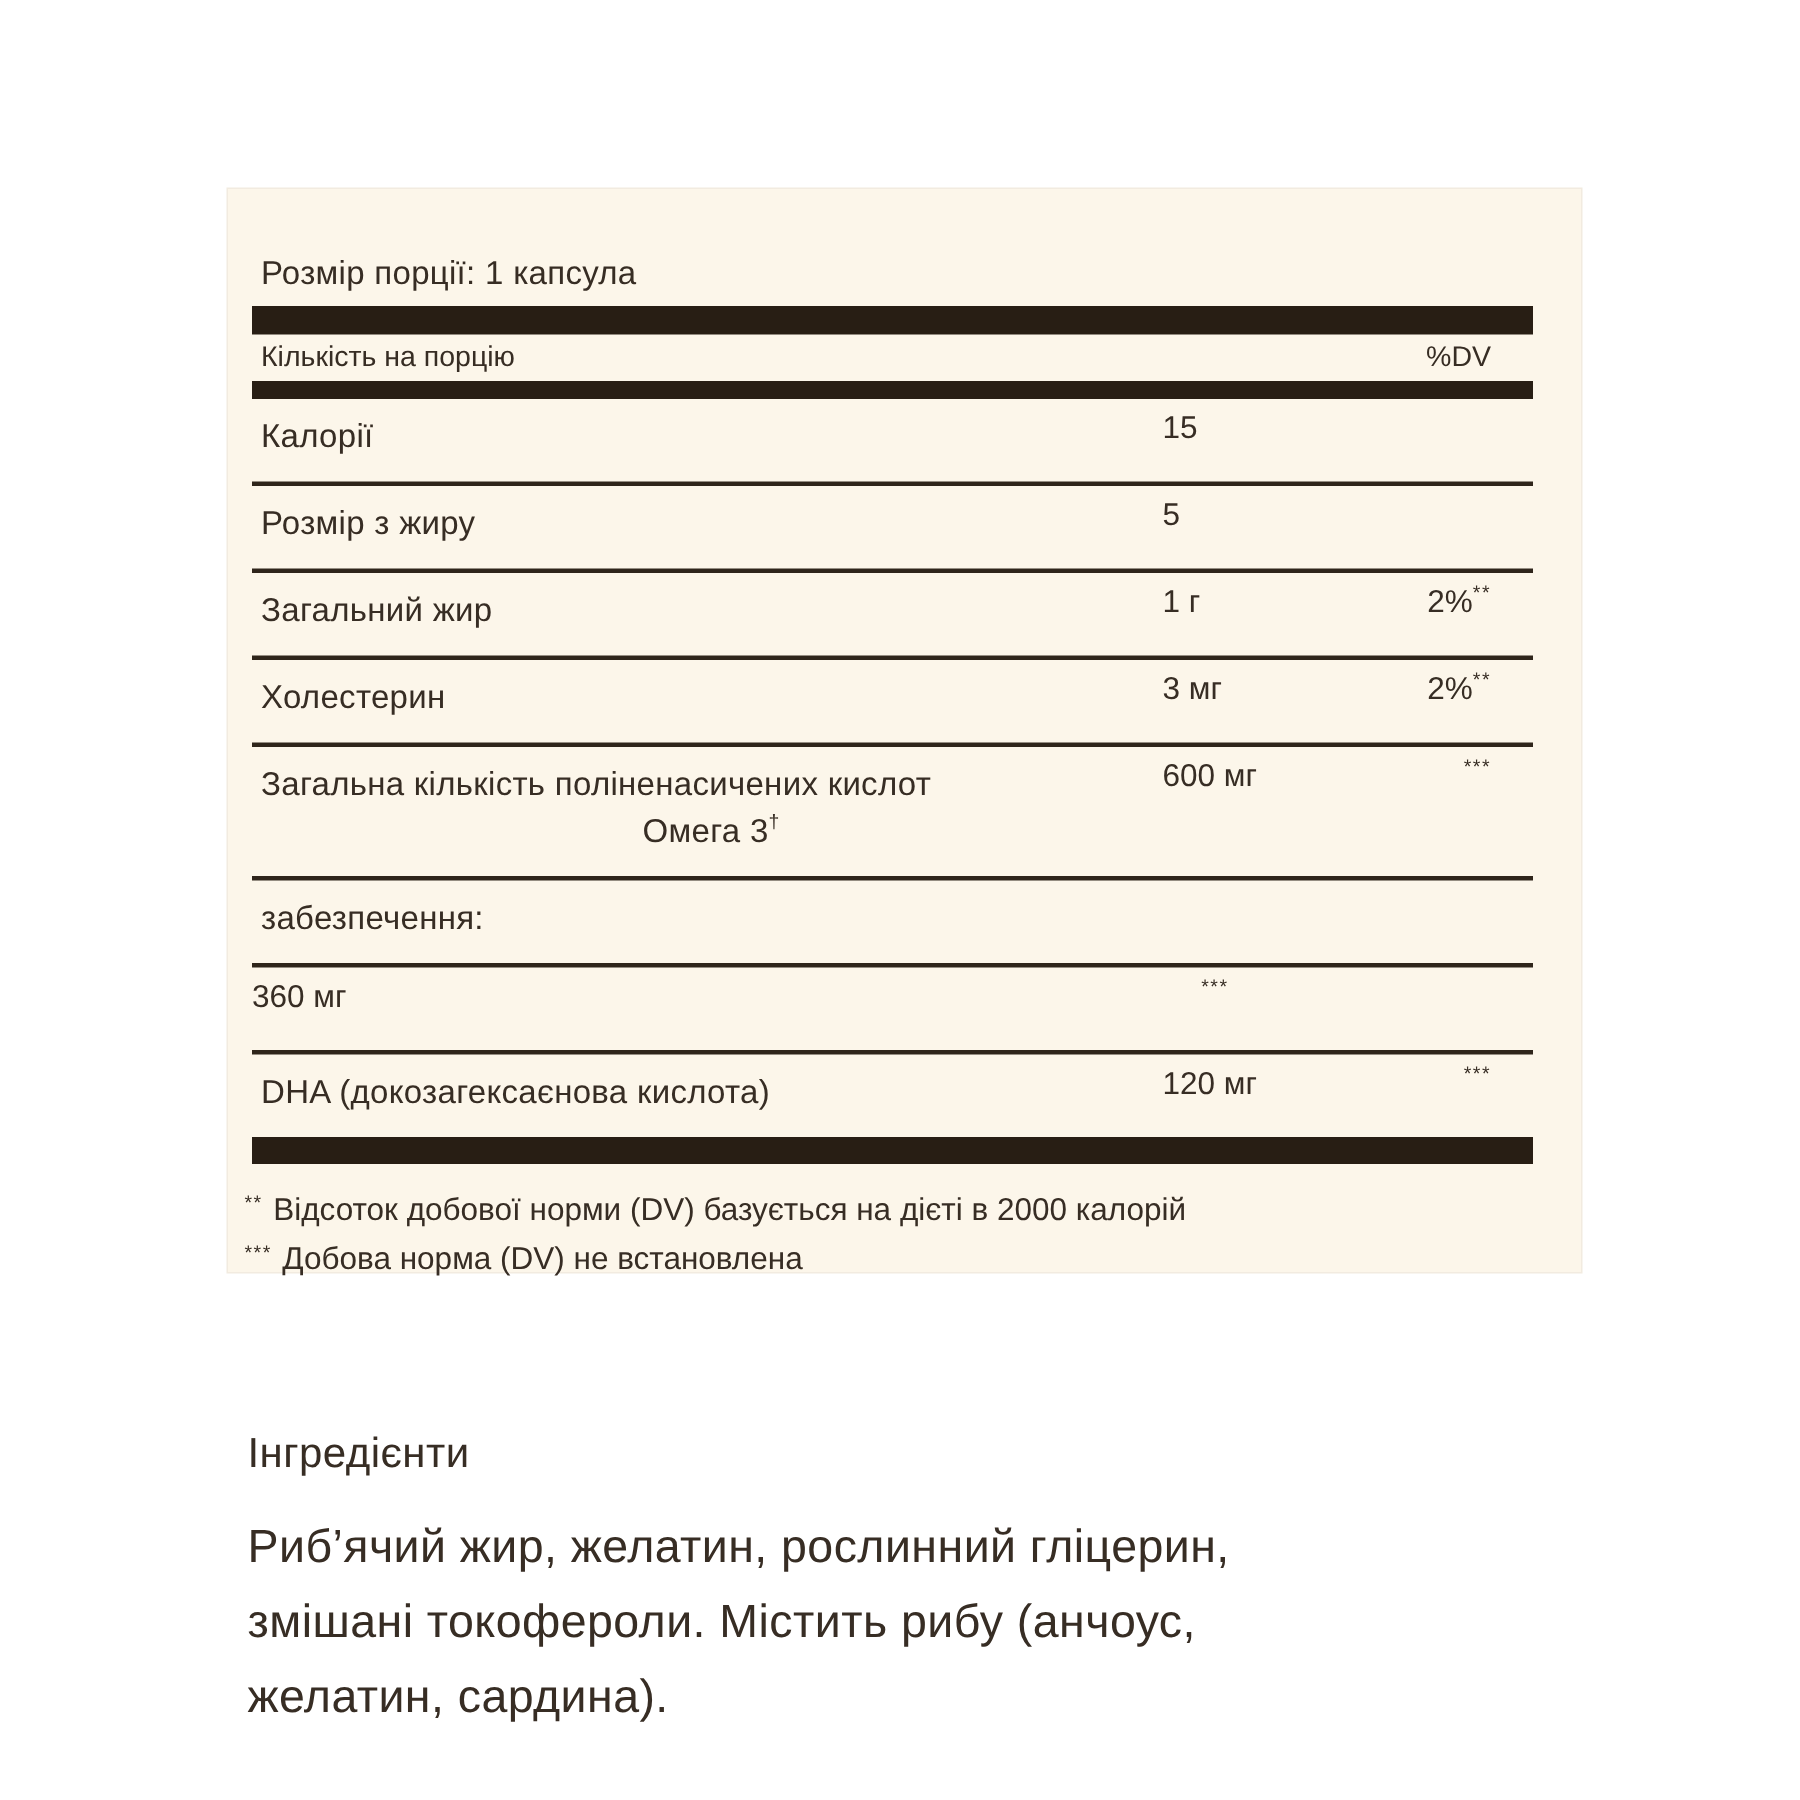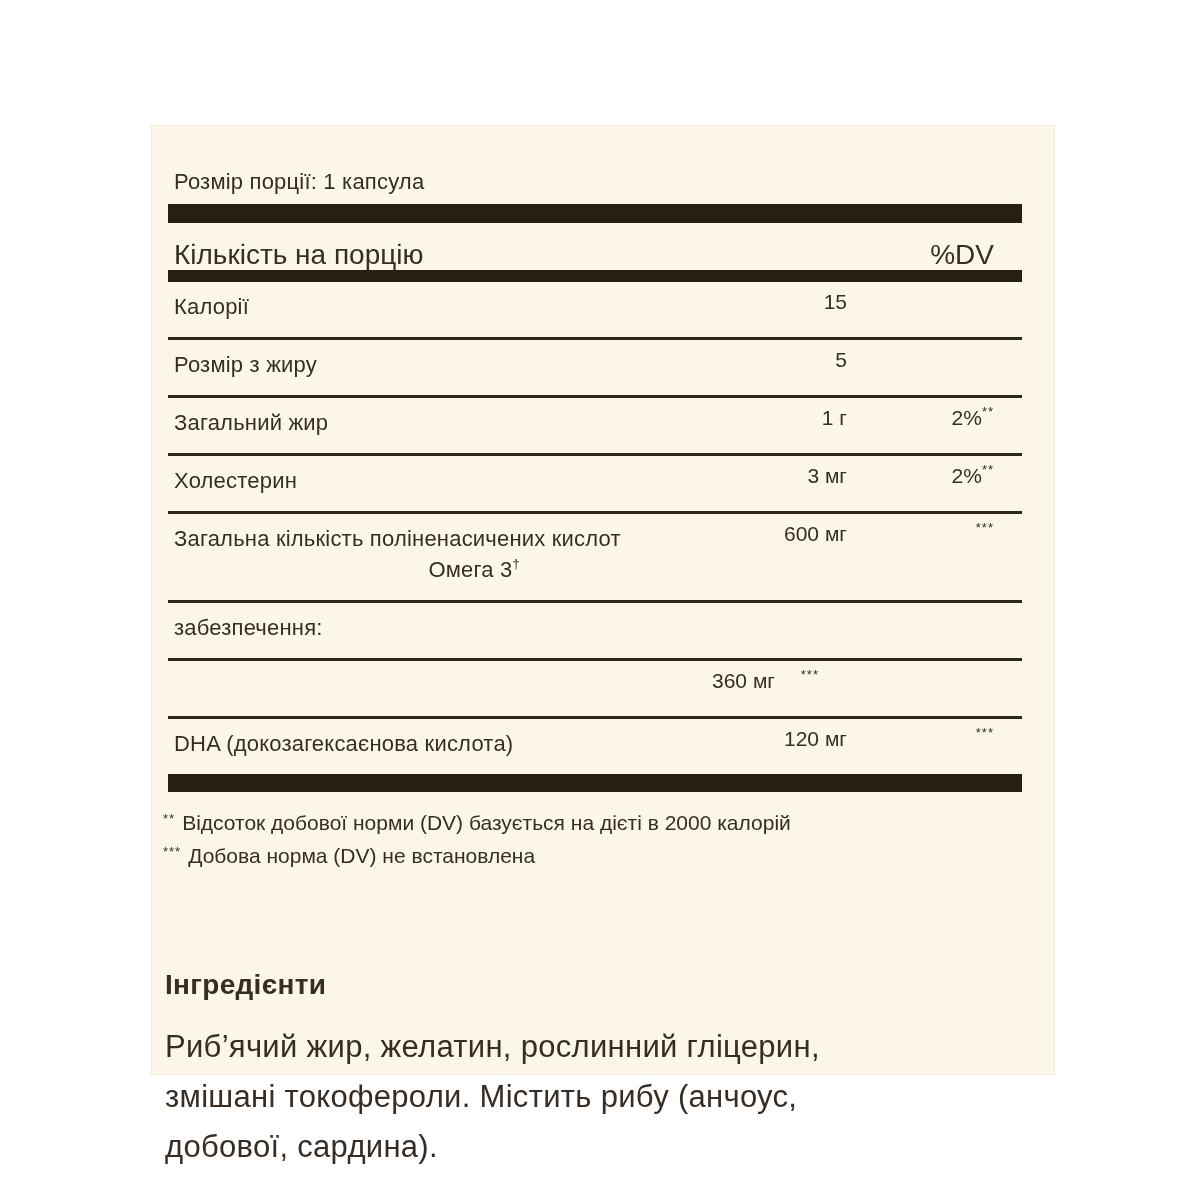--- a/index.html
+++ b/index.html
@@ -15,21 +15,21 @@
     width:1200px;height:1200px;
     background:var(--page-bg);
     font-family:"Liberation Sans", sans-serif;
     color:var(--ink);
     overflow:hidden;
     position:relative;
   }
   .label-panel{
     position:absolute;
     left:151px; top:125px;
-    width:904px; height:950px;
+    width:904px; height:724px;
     background:var(--panel-bg);
     border:1px solid rgba(60,45,30,0.05);
   }
   .inner{
     margin-left:16px;
     width:854px;
   }
   .serving{
     margin:42px 0 8px 6px;
     font-size:22px;
@@ -38,58 +38,57 @@
   }
   .bar{background:var(--bar);width:854px;}
   .bar-thick{height:19px;}
   .bar-mid{height:12px;}
   .bar-bottom{height:18px;}
   .facts-header{
     display:flex;
     justify-content:space-between;
     align-items:center;
     padding:3px 28px 2px 6px;
-    font-size:28px;
+    font-size:19px;
     line-height:26px;
-    margin-top:16px;
   }
   .facts-rows{width:854px;}
   .row{
     display:grid;
     grid-template-columns:607px 1fr 175px;
     padding:4px 0 20px 0;
     border-bottom:3px solid var(--rule);
   }
   .row:last-child{border-bottom:none;}
   .cell{font-size:21px;line-height:31px;}
   .cell-label{
     font-size:22px;
     padding-left:6px;
     transform:translateY(5px);
     letter-spacing:0.2px;
   }
   .cell-label .label-line2{display:block;text-align:center;}
-  .cell-amount{text-align:right;}
+  .cell-amount{text-align:left;}
   .cell-dv{text-align:right;padding-right:28px;white-space:nowrap;}
   sup{
     font-size:13px;
     letter-spacing:1px;
     line-height:0;
     vertical-align:9px;
   }
   .footnotes{
     margin:14px 0 0 -5px;
     font-size:21px;
   }
   .footnote-line{line-height:33px;}
   .footnote-line sup{margin-right:7px;vertical-align:7px;}
   .ingredients-title{
     margin:96px 0 0 -3px;
     font-size:28px;
-    font-weight:bold;
+    font-weight:normal;
     line-height:34px;
     letter-spacing:0.3px;
   }
   .ingredients-text{
     margin:20px 0 0 -3px;
     font-size:31px;
     line-height:50px;
     letter-spacing:0.3px;
   }
 </style>
@@ -157,17 +156,17 @@
     <div class="footnotes">
         <div class="footnote-line"><sup>**</sup>Відсоток добової норми (DV) базується на дієті в 2000 калорій</div>
         <div class="footnote-line"><sup>***</sup>Добова норма (DV) не встановлена</div>
       </div>
 
     <h2 class="ingredients-title">Інгредієнти</h2>
 
     <div class="ingredients-text">
         <div class="ingredients-line">Риб’ячий жир, желатин, рослинний гліцерин,</div>
         <div class="ingredients-line">змішані токофероли. Містить рибу (анчоус,</div>
-        <div class="ingredients-line">добової, сардина).</div>
+        <div class="ingredients-line">желатин, сардина).</div>
       </div>
 
   </div>
 </section>
 
 </body></html>

